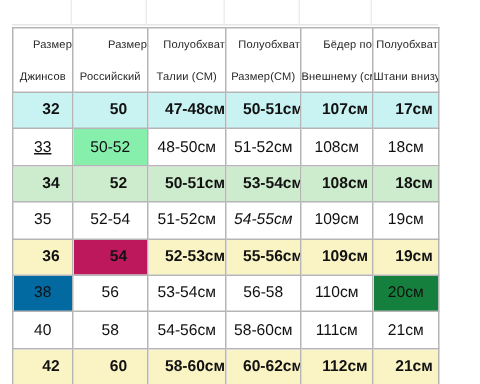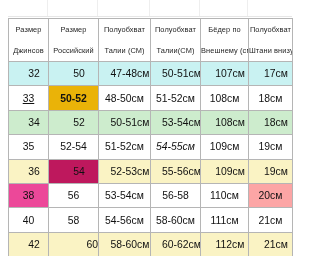--- a/index.html
+++ b/index.html
@@ -77,29 +77,30 @@
     font-size: 7.4px;
     letter-spacing: 0.1px;
     color: #1f1f1f;
     background: #ffffff;
   }
   tr.head-row.head-row-2 td {
     border-top: none;
   }
   tr.head-row.head-row-1 td {
     border-bottom: none;
+    text-align: right;
   }
 
   tr.data-row td {
     height: 23.4px;
     font-size: 10.4px;
     color: #111111;
   }
   tr.data-row.hl td {
-    font-weight: normal;
+    font-weight: bold;
     padding-left: 11px;
   }
 
   
 </style>
 </head>
 <body>
 
 <div id="page">
 
@@ -127,35 +128,35 @@
           <td>Размер</td>
           <td>Полуобхват</td>
           <td>Полуобхват</td>
           <td>Бёдер по</td>
           <td>Полуобхват</td>
         </tr>
         <tr class="head-row head-row-2">
           <td>Джинсов</td>
           <td>Российский</td>
           <td>Талии (СМ)</td>
-          <td>Талии(СМ)</td>
+          <td>Размер(СМ)</td>
           <td>Внешнему (см)</td>
           <td>Штани внизу</td>
         </tr>
         <tr class="data-row hl">
           <td style="background: rgb(201, 242, 242);">32</td>
           <td style="background: rgb(201, 242, 242);">50</td>
           <td style="background: rgb(201, 242, 242);">47-48см</td>
           <td style="background: rgb(201, 242, 242);">50-51см</td>
           <td style="background: rgb(201, 242, 242);">107см</td>
           <td style="background: rgb(201, 242, 242);">17см</td>
         </tr>
         <tr class="data-row">
           <td style="background: rgb(255, 255, 255); text-decoration: underline;">33</td>
-          <td style="background: #eab308; font-weight: bold;">50-52</td>
+          <td style="background: #86efac;">50-52</td>
           <td style="background: rgb(255, 255, 255);">48-50см</td>
           <td style="background: rgb(255, 255, 255);">51-52см</td>
           <td style="background: rgb(255, 255, 255);">108см</td>
           <td style="background: rgb(255, 255, 255);">18см</td>
         </tr>
         <tr class="data-row hl">
           <td style="background: rgb(205, 236, 205);">34</td>
           <td style="background: rgb(205, 236, 205);">52</td>
           <td style="background: rgb(205, 236, 205);">50-51см</td>
           <td style="background: rgb(205, 236, 205);">53-54см</td>
@@ -172,38 +173,38 @@
         </tr>
         <tr class="data-row hl">
           <td style="background: rgb(250, 243, 196);">36</td>
           <td style="background: #be185d;">54</td>
           <td style="background: rgb(250, 243, 196);">52-53см</td>
           <td style="background: rgb(250, 243, 196);">55-56см</td>
           <td style="background: rgb(250, 243, 196);">109см</td>
           <td style="background: rgb(250, 243, 196);">19см</td>
         </tr>
         <tr class="data-row">
-          <td style="background: #ec4899; margin-left: 24px;">38</td>
+          <td style="background: #0369a1; margin-left: 24px;">38</td>
           <td style="background: rgb(255, 255, 255);">56</td>
           <td style="background: rgb(255, 255, 255);">53-54см</td>
           <td style="background: rgb(255, 255, 255);">56-58</td>
           <td style="background: rgb(255, 255, 255);">110см</td>
-          <td style="background: #fca5a5;">20см</td>
+          <td style="background: #15803d;">20см</td>
         </tr>
         <tr class="data-row">
           <td style="background: rgb(255, 255, 255);">40</td>
           <td style="background: rgb(255, 255, 255);">58</td>
           <td style="background: rgb(255, 255, 255);">54-56см</td>
           <td style="background: rgb(255, 255, 255);">58-60см</td>
           <td style="background: rgb(255, 255, 255); margin-top: 40px;">111см</td>
           <td style="background: rgb(255, 255, 255);">21см</td>
         </tr>
         <tr class="data-row hl">
           <td style="background: rgb(250, 243, 196);">42</td>
-          <td style="background: rgb(250, 243, 196); text-align: right;">60</td>
+          <td style="background: rgb(250, 243, 196);">60</td>
           <td style="background: rgb(250, 243, 196);">58-60см</td>
           <td style="background: rgb(250, 243, 196);">60-62см</td>
           <td style="background: rgb(250, 243, 196);">112см</td>
           <td style="background: rgb(250, 243, 196);">21см</td>
         </tr>
       </tbody>
   </table>
 
 </div>
 

